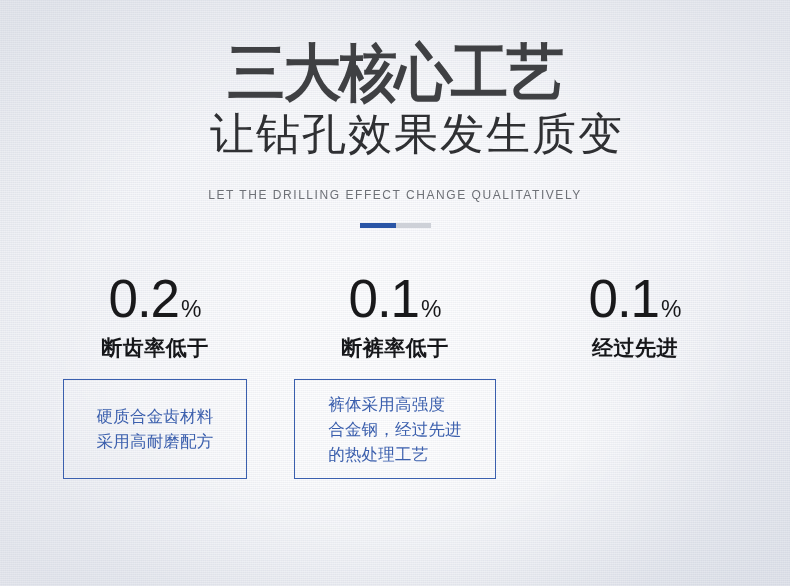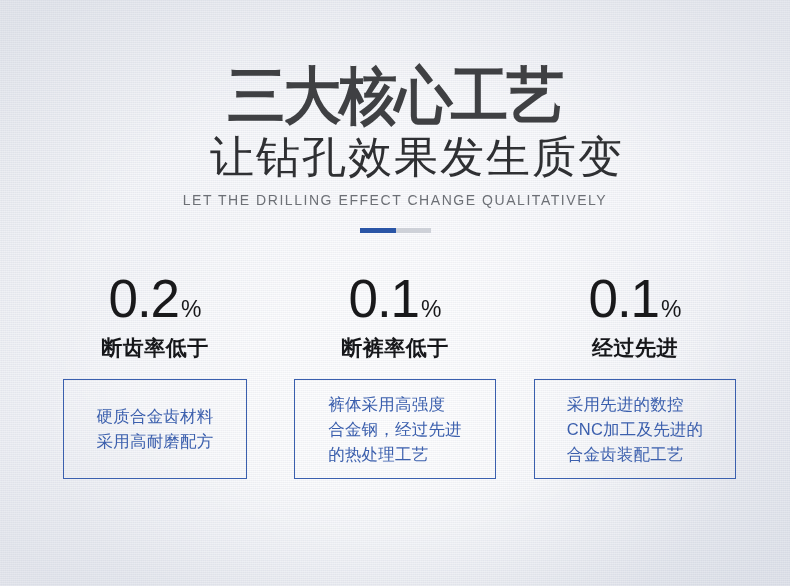--- a/index.html
+++ b/index.html
@@ -39,21 +39,21 @@
     position: absolute;
     inset: 0;
     pointer-events: none;
     background: radial-gradient(ellipse 70% 62% at 50% 50%, rgba(255,255,255,0) 55%, rgba(196,201,214,0.30) 100%);
   }
 
   
   .header {
     position: absolute;
     left: 0;
-    top: 64px;
+    top: 41px;
     width: 790px;
     text-align: center;
   }
   .title-line1 {
     font-family: "Liberation Sans Narrow", "DejaVu Sans Condensed", "Liberation Sans", sans-serif;
     font-weight: 700;
     font-size: 62px;
     line-height: 64px;
     letter-spacing: -2px;
     color: #3f4043;
@@ -68,25 +68,25 @@
     line-height: 50px;
     letter-spacing: 2px;
     color: #2f3033;
     margin-top: 4px;
     white-space: nowrap;
     margin-left: 44px;
   }
   .title-en {
     font-family: "Liberation Sans", "DejaVu Sans", sans-serif;
     font-weight: 400;
-    font-size: 14px;
+    font-size: 12px;
     line-height: 16px;
     letter-spacing: 1.55px;
     color: #6d7076;
-    margin-top: 10px;
+    margin-top: 28px;
     white-space: nowrap;
   }
   .divider {
     margin: 20px auto 0 auto;
     width: 71px;
     height: 5px;
     display: flex;
   }
   .divider .seg-blue {
     width: 36px;
@@ -219,21 +219,16 @@
 的热处理工艺</div>
       </div>
     </div>
 
     <div class="stat-col col-right">
       <div class="stat-number">
         <span class="value">0.1</span>
         <span class="pct">%</span>
       </div>
       <div class="stat-label">经过先进</div>
-      <div class="stat-box">
-        <div class="stat-box-text">采用先进的数控
-CNC加工及先进的
-合金齿装配工艺</div>
-      </div>
     </div>
 
   </div>
 </div>
 
 </body></html>

